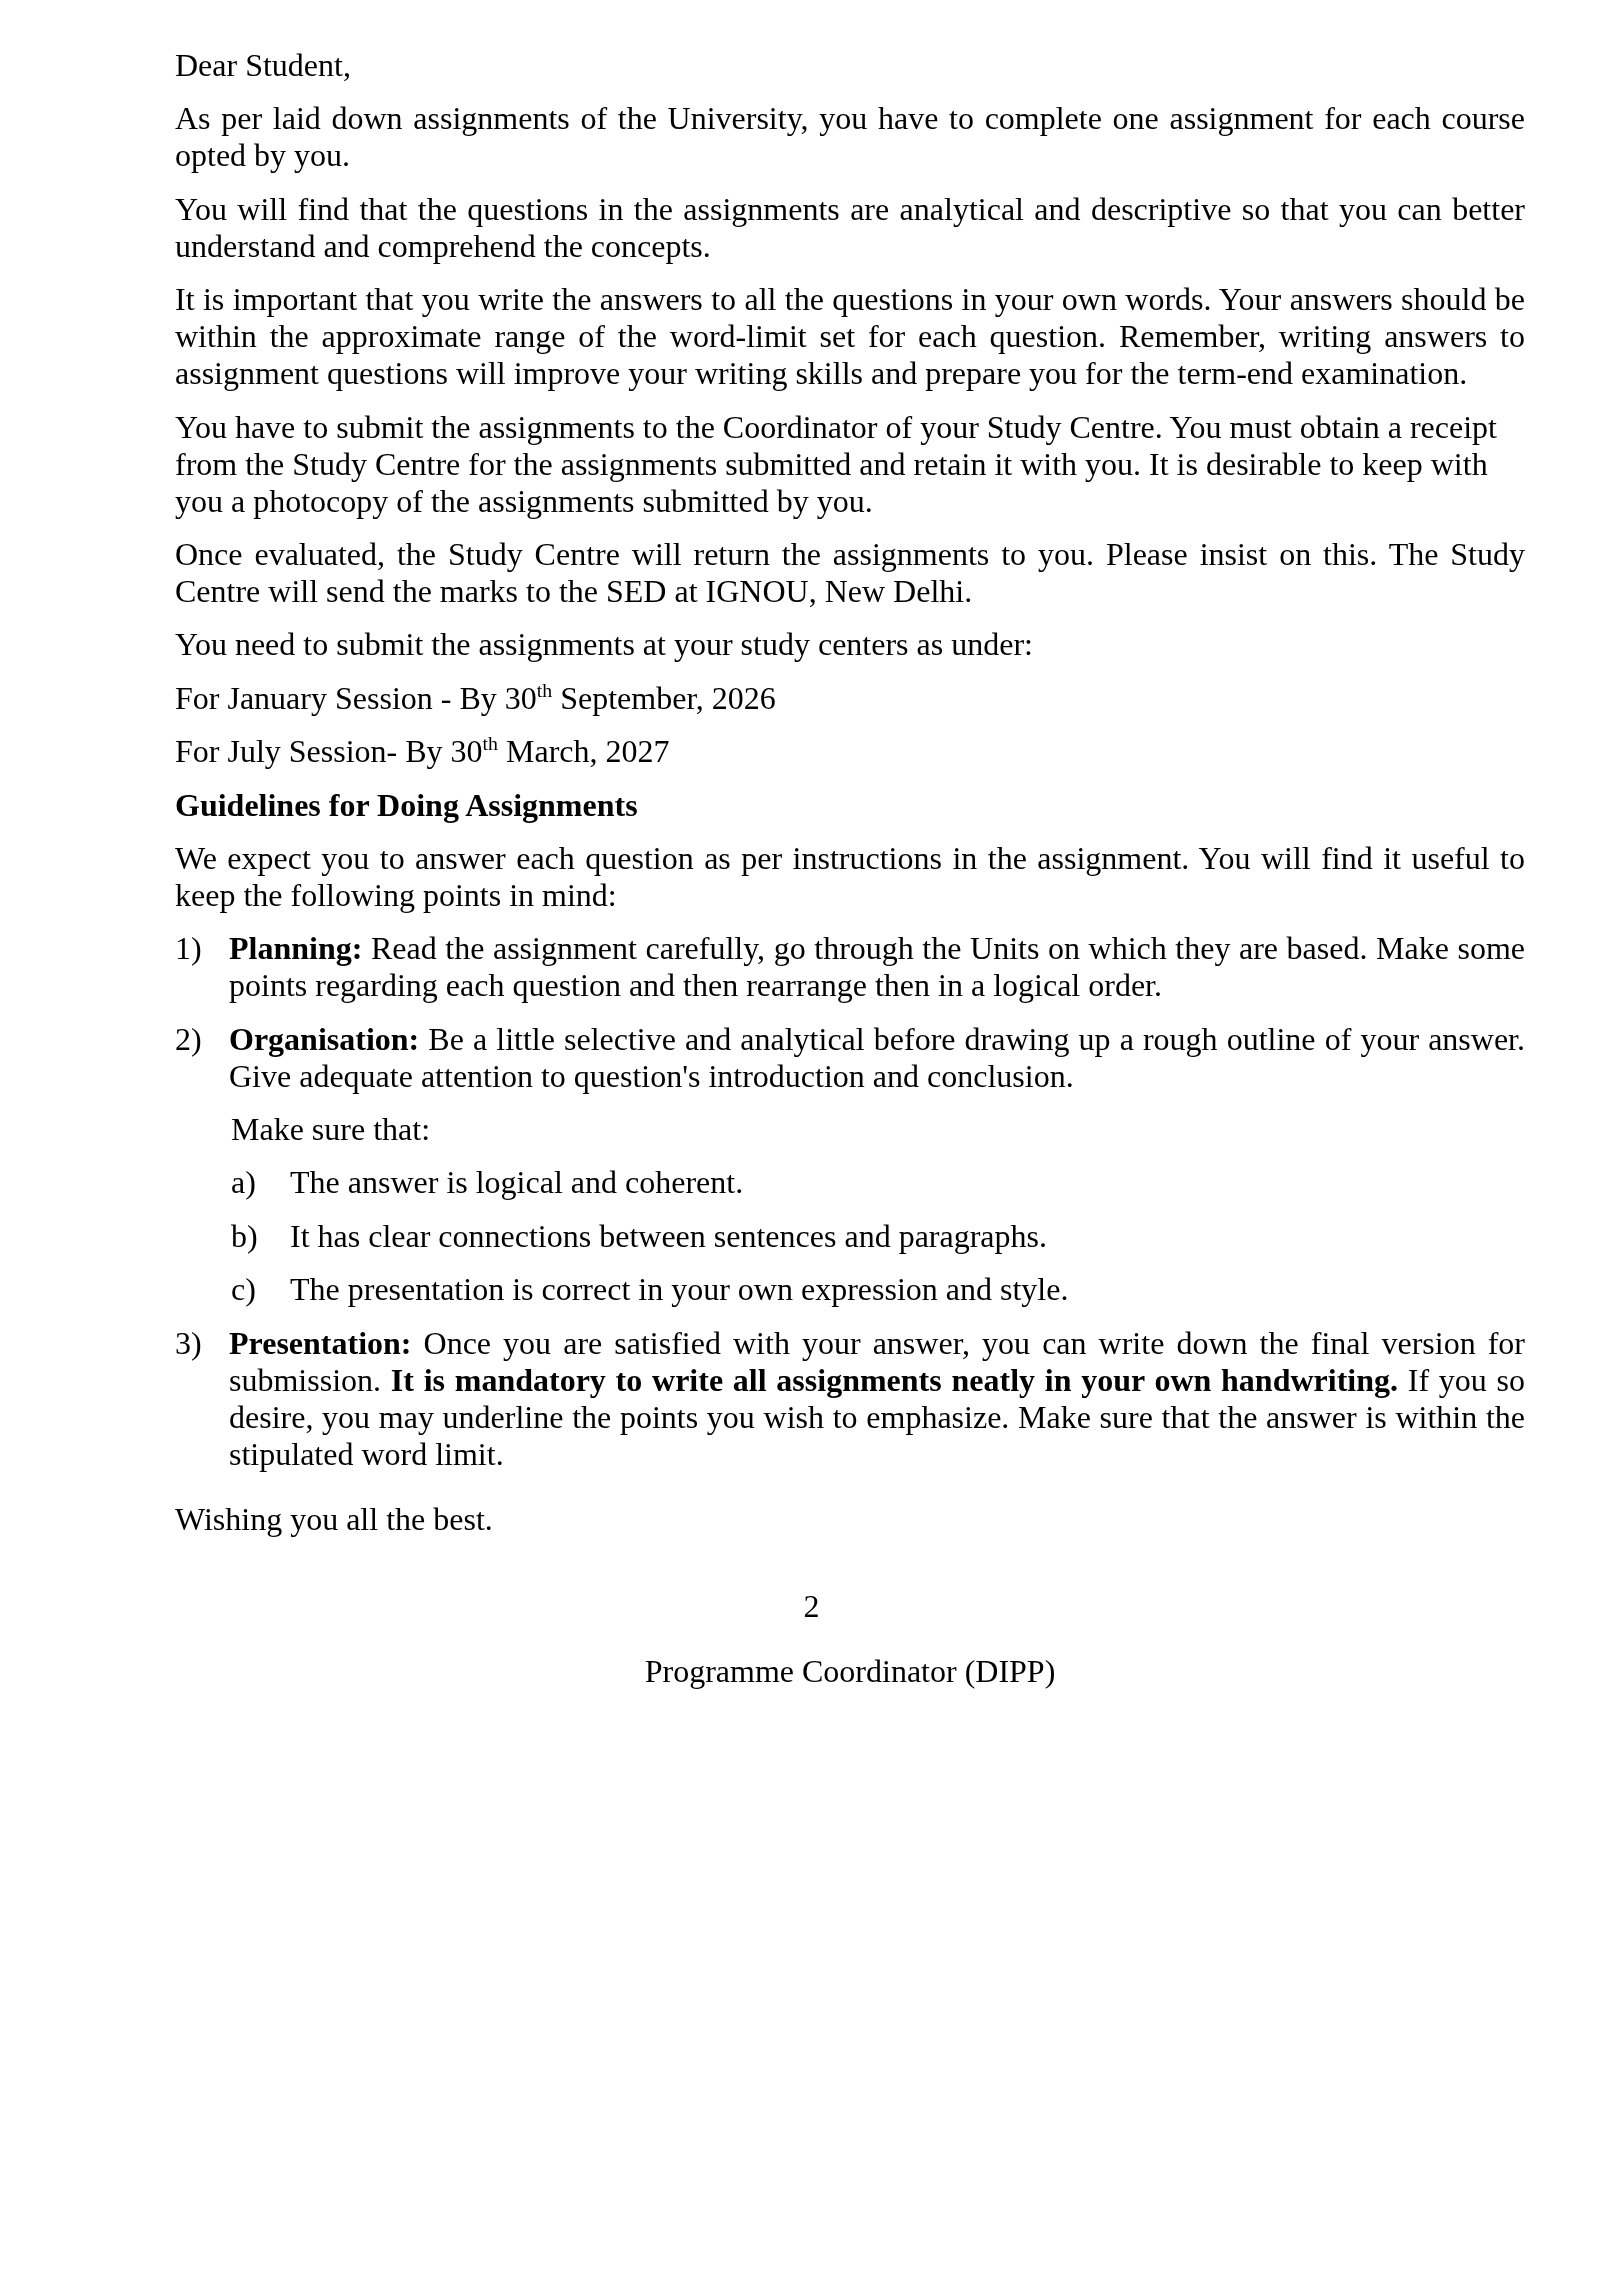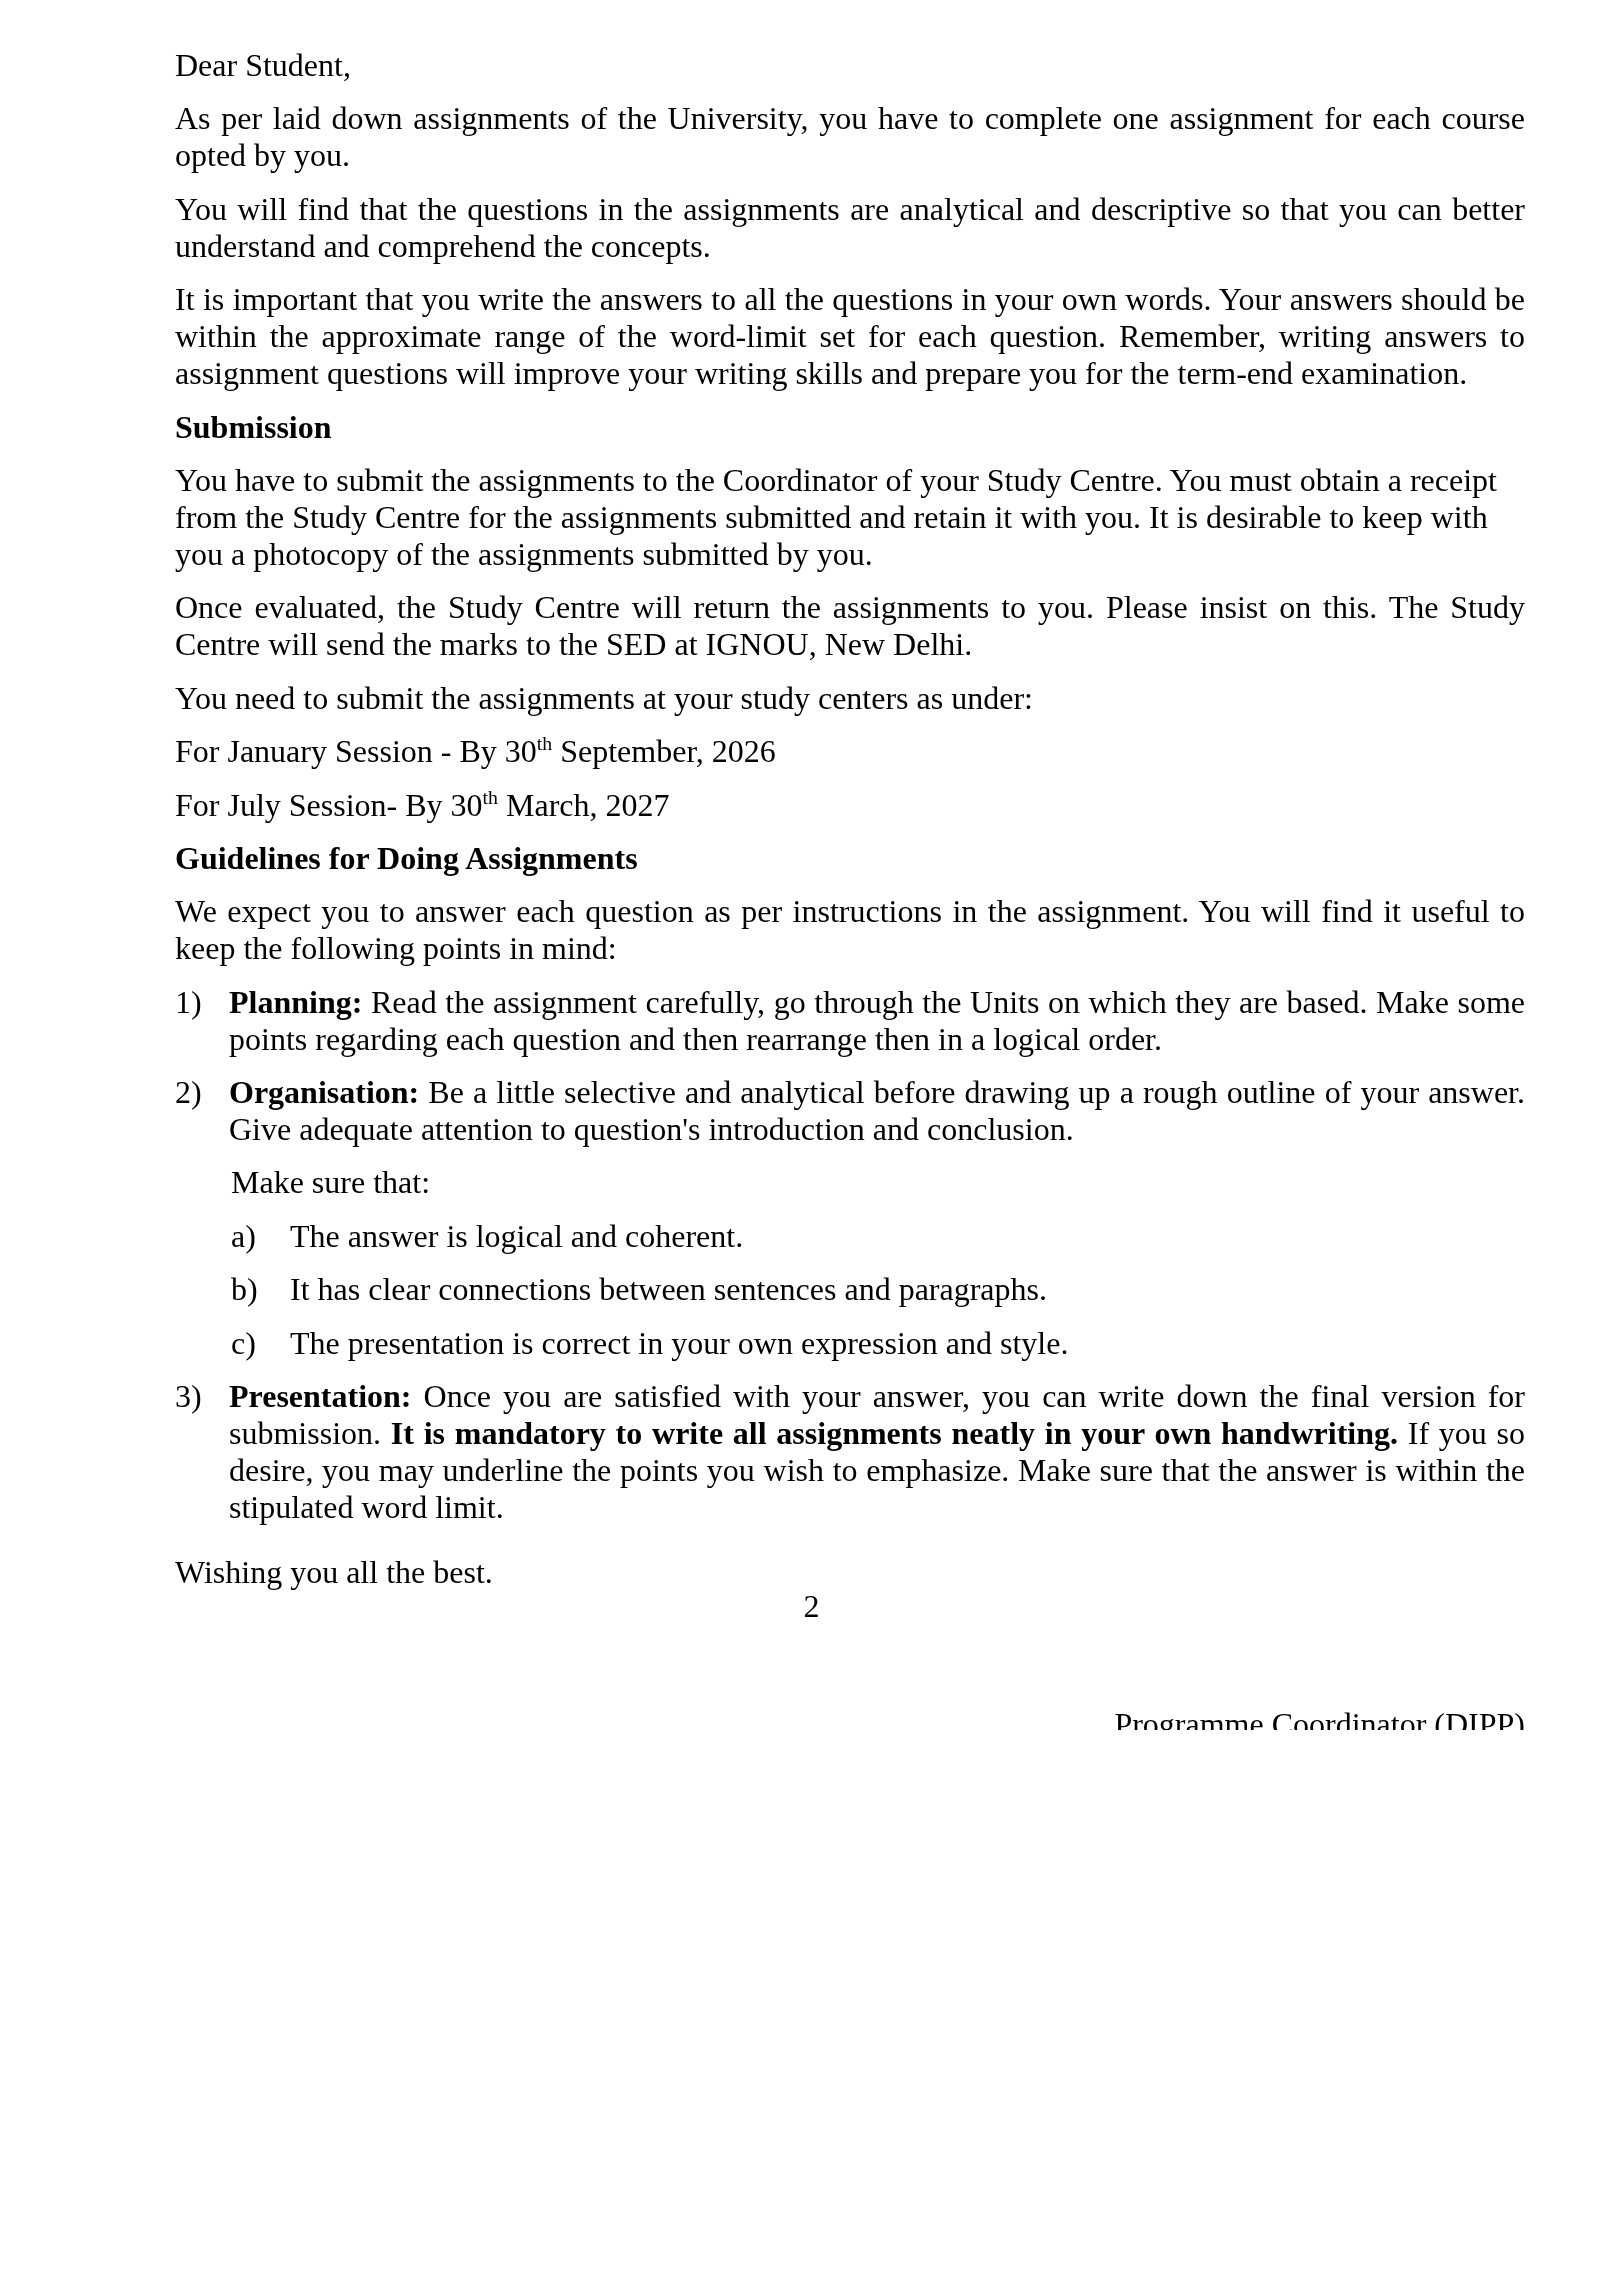--- a/index.html
+++ b/index.html
@@ -32,21 +32,21 @@
     display: flex;
     margin: 0 0 16.4px 0;
   }
   .marker { flex: 0 0 54px; }
   .item-body { flex: 1; }
   .sub-list { margin-left: 56px; }
   .sub-list .marker { flex: 0 0 59px; }
   .indented { margin-left: 56px; }
   .closing { margin-top: 28px; }
   .signature {
-    text-align: right;
+    text-align: center;
     margin-top: 115px;
   }
   .page-number {
     position: absolute;
     bottom: 105px;
     left: 0;
     right: 0;
     text-align: center;
   }
   sup {
@@ -62,21 +62,20 @@
 <div class="sheet">
 
   <p class="para">Dear Student,</p>
 
   <p class="para justify">As per laid down assignments of the University, you have to complete one assignment for each course opted by you.</p>
 
   <p class="para justify">You will find that the questions in the assignments are analytical and descriptive so that you can better understand and comprehend the concepts.</p>
 
   <p class="para justify">It is important that you write the answers to all the questions in your own words. Your answers should be within the approximate range of the word-limit set for each question. Remember, writing answers to assignment questions will improve your writing skills and prepare you for the term-end examination.</p>
 
-  <h3 class="heading">Submission</h3>
 
   <p class="para">You have to submit the assignments to the Coordinator of your Study Centre. You must obtain a receipt from the Study Centre for the assignments submitted and retain it with you. It is desirable to keep with you a photocopy of the assignments submitted by you.</p>
 
   <p class="para justify">Once evaluated, the Study Centre will return the assignments to you. Please insist on this. The Study Centre will send the marks to the SED at IGNOU, New Delhi.</p>
 
   <p class="para">You need to submit the assignments at your study centers as under:</p>
 
   <p class="para"><span>For January Session - By 30</span><sup>th</sup><span> September, 2026</span></p>
 
   <p class="para"><span>For July Session- By 30</span><sup>th</sup><span> March, 2027</span></p>

